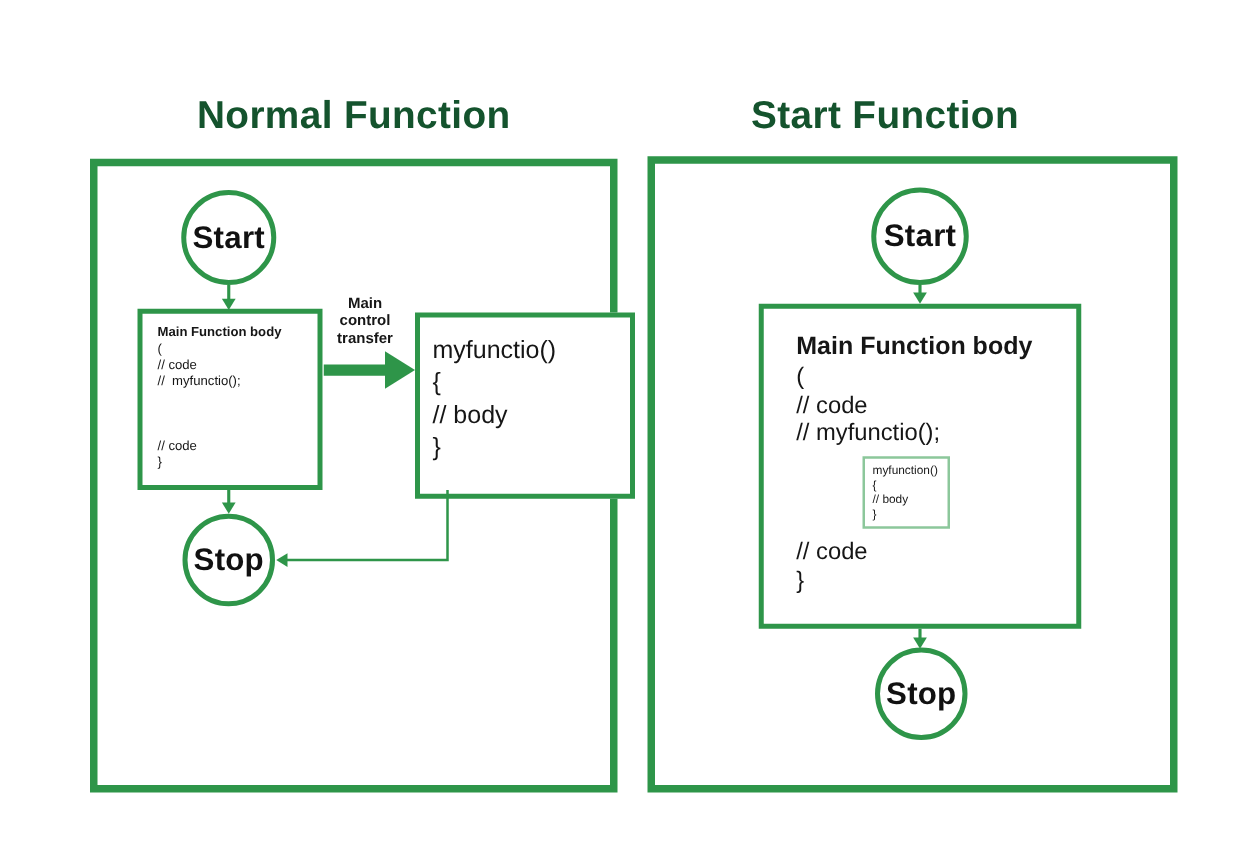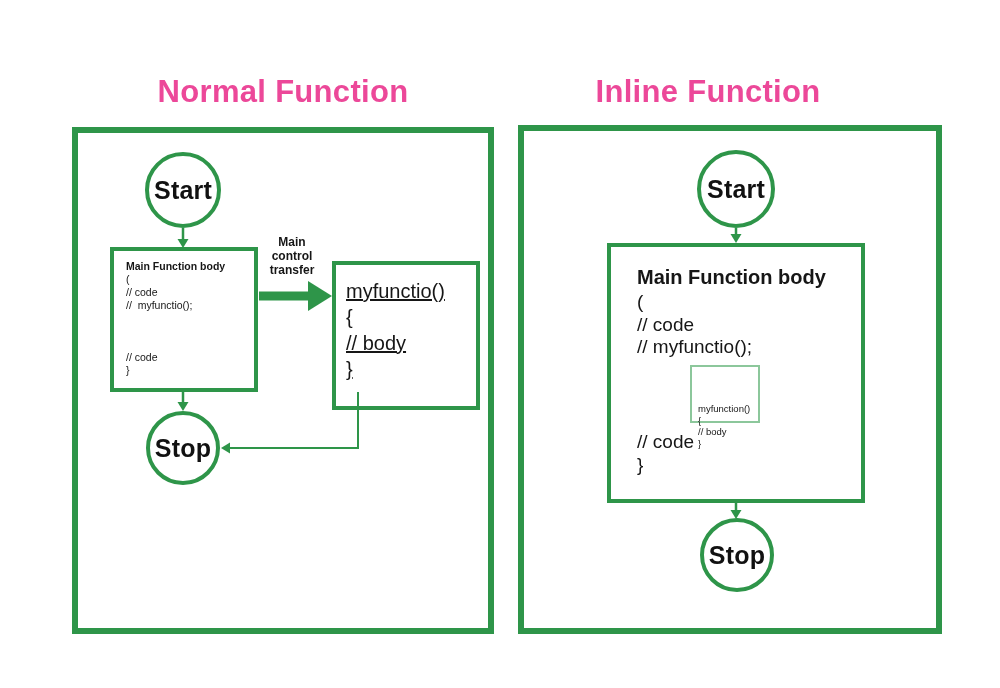--- a/index.html
+++ b/index.html
@@ -16,21 +16,21 @@
     background: #ffffff;
     overflow: hidden;
   }
   .abs { position: absolute; box-sizing: border-box; }
 
   .panel-title {
     font-size: 31px;
     font-weight: bold;
     letter-spacing: 0.3px;
     text-align: center;
-    color: #ec4899;
+    color: #14532d;
     white-space: nowrap;
   }
   .title-left  { left: 72px;  top: 74px; width: 422px; }
   .title-right { left: 518px; top: 74px; width: 380px; }
 
   .frame {
     border: 6px solid var(--green);
     background: transparent;
   }
   .frame-left  { left: 72px;  top: 127px; width: 422px; height: 507px; }
@@ -54,55 +54,55 @@
   .stop-right  { left: 700px; top: 518px; width: 74px; height: 74px; }
 
   .proc-box {
     border: 4px solid var(--green);
     background: #ffffff;
   }
   .mainbox-left { left: 110px; top: 247px; width: 148px; height: 145px; padding: 9px 8px 0 12px; }
   .mainbox-left .box-title { font-size: 10.5px; font-weight: bold; line-height: 13px; }
   .mainbox-left .box-code  { font-size: 10.5px; line-height: 13px; white-space: pre; }
 
-  .funcbox-left { left: 332px; top: 261px; width: 148px; height: 149px; padding: 13px 6px 0 10px; text-decoration: underline; }
+  .funcbox-left { left: 332px; top: 250px; width: 176px; height: 149px; padding: 13px 6px 0 10px; }
   .funcbox-left .box-code { font-size: 20px; line-height: 26px; white-space: pre; }
 
   .mainbox-right { left: 607px; top: 243px; width: 258px; height: 260px; }
   .r-title { left: 637px; top: 266px; font-size: 20px; font-weight: bold; white-space: nowrap; }
   .r-code-top    { left: 637px; top: 291px; font-size: 19px; line-height: 22.5px; white-space: pre; }
   .r-code-bottom { left: 637px; top: 430px; font-size: 19px; line-height: 23px;  white-space: pre; }
 
   .inline-box {
     left: 690px; top: 365px; width: 70px; height: 58px;
     border: 2px solid var(--green-light);
     background: #ffffff;
     padding: 4px 2px 0 6px;
   }
-  .inline-box .box-code { font-size: 9.5px; line-height: 11.5px; white-space: pre; margin-top: 32px; }
+  .inline-box .box-code { font-size: 9.5px; line-height: 11.5px; white-space: pre; }
 
   .flow-label {
     left: 254px; top: 235px; width: 76px;
     font-size: 12px; font-weight: 600; line-height: 14px;
     text-align: center; white-space: pre-line;
   }
 
   svg.connectors {
     position: absolute;
     left: 0; top: 0;
     pointer-events: none;
   }
 </style>
 </head>
 <body>
 
 <div class="canvas" style="--green:#2e9549; --green-light:#8cc79b;">
 
   <div class="abs panel-title title-left">Normal Function</div>
-  <div class="abs panel-title title-right">Inline Function</div>
+  <div class="abs panel-title title-right">Start Function</div>
 
   <div class="abs frame frame-left"></div>
   <div class="abs frame frame-right"></div>
 
   <div class="abs node-circle start-left">
     <span>Start</span>
   </div>
 
   <div class="abs proc-box mainbox-left">
     <div class="box-title">Main Function body</div>

